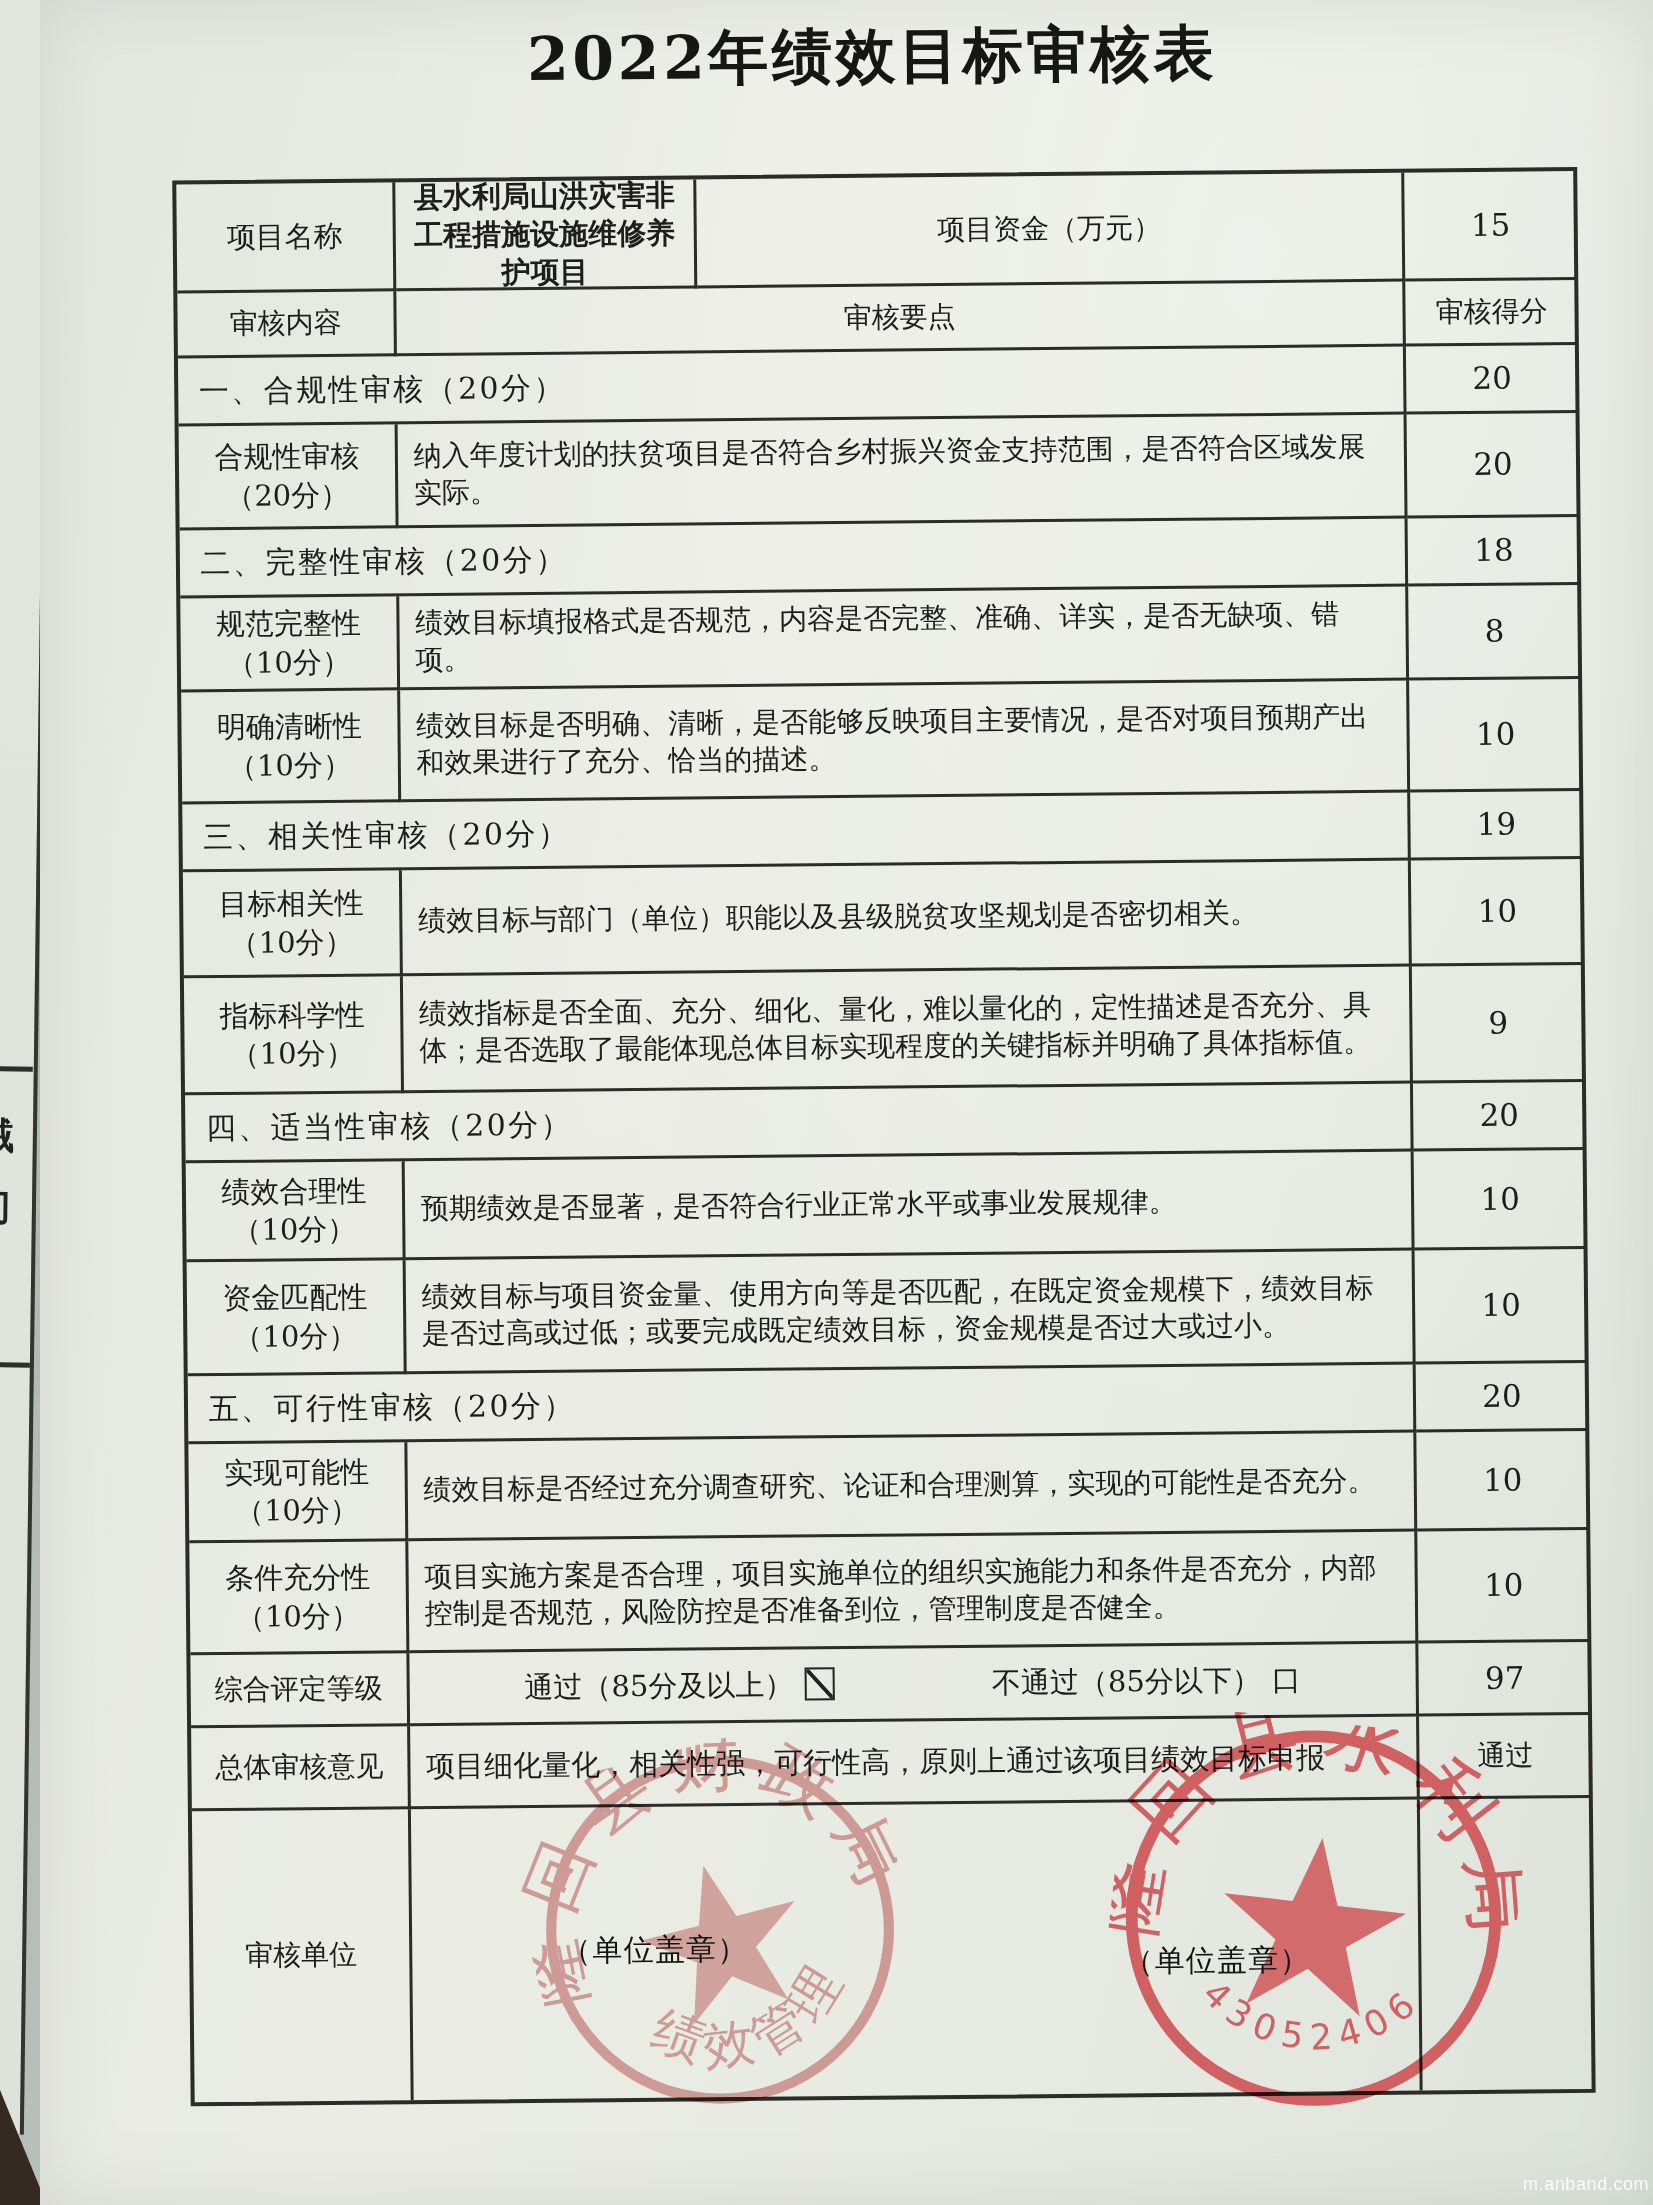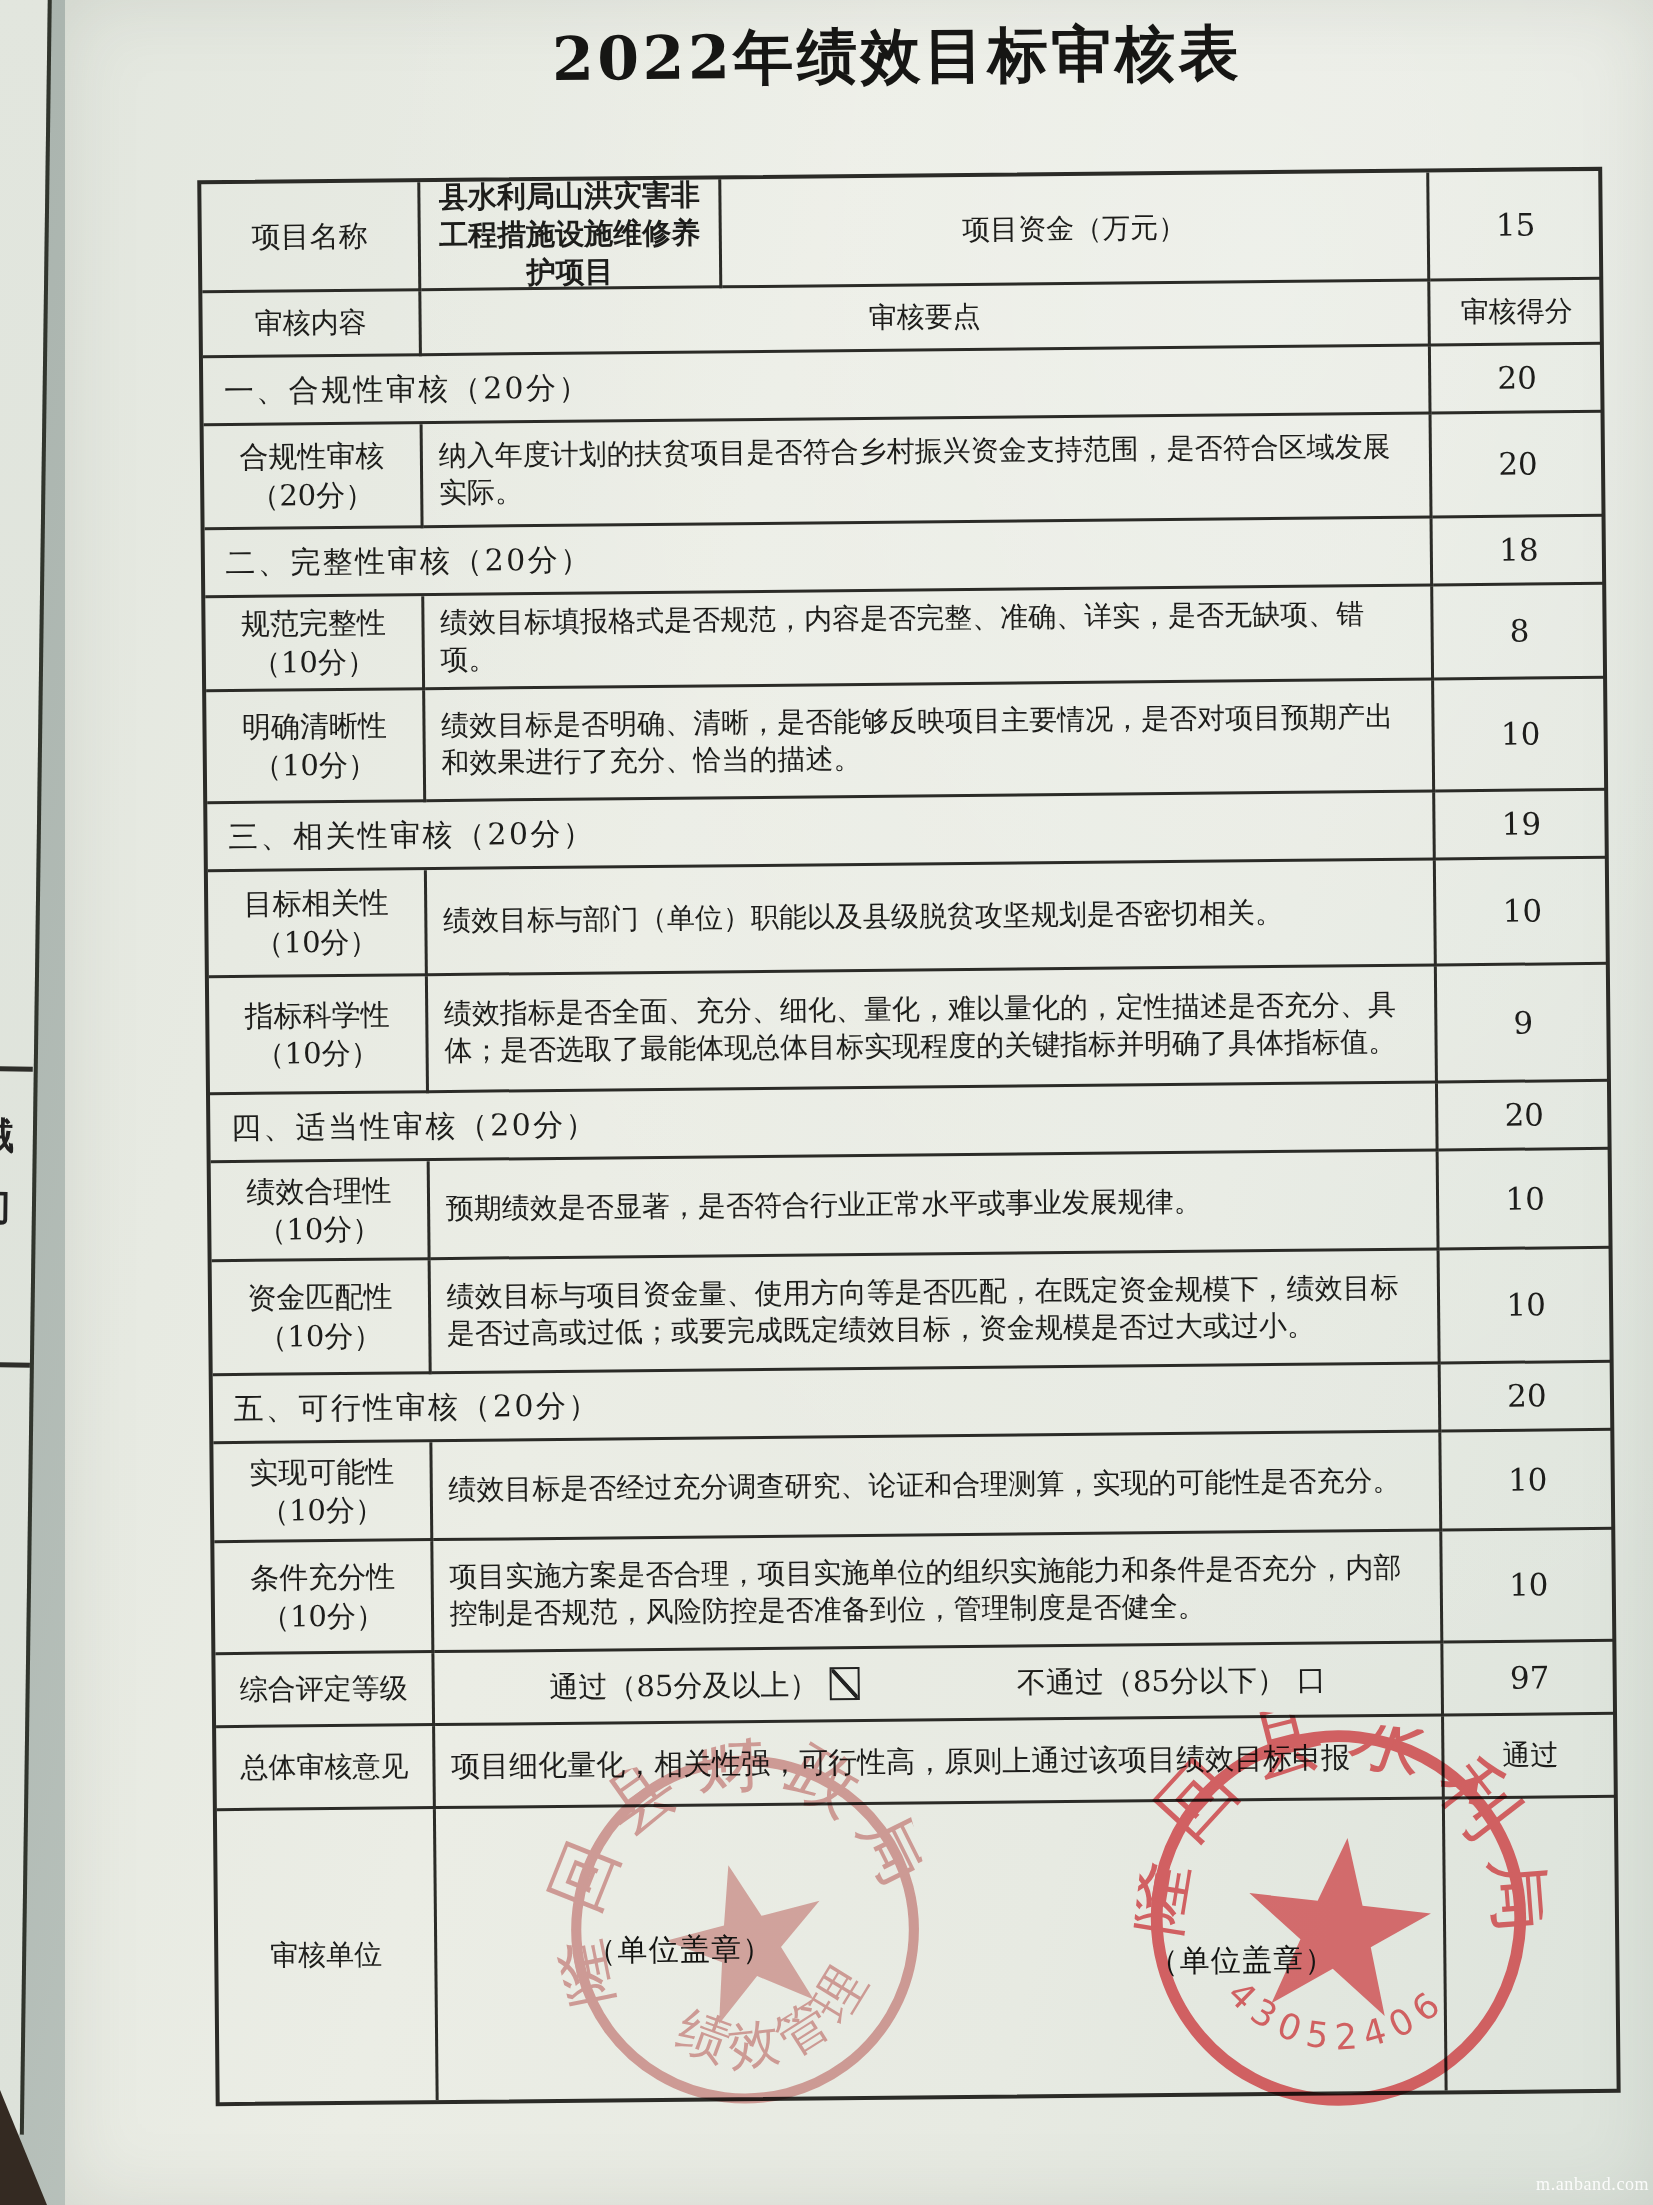--- a/index.html
+++ b/index.html
@@ -33,21 +33,20 @@
     background:#342a22;
     clip-path:polygon(0 0,100% 100%,0 100%);
   }
   
   .paper{
     position:absolute;left:40px;top:0;right:0;bottom:0;
     background:
       radial-gradient(ellipse at 75% 12%, rgba(255,255,255,.25), rgba(255,255,255,0) 55%),
       linear-gradient(104deg,#e3e7df 0%, #ebede5 38%, #e7eae2 68%, #dce3db 100%);
     box-shadow:inset 0 0 73px rgba(120,130,118,.18);
-    margin-left:25px;
   }
   .sheet{position:absolute;inset:0;transform:rotate(-0.55deg);transform-origin:50% 40%;}
   .doc-title{
     position:absolute;left:139px;top:17px;width:1402px;
     text-align:center;font-size:60px;font-weight:700;letter-spacing:3.6px;
     color:#161614;
   }
   .audit-table{
     position:absolute;left:139px;top:174px;width:1405px;
     display:grid;
@@ -82,21 +81,21 @@
   .stamp-left{left:481px;top:1744px;width:378px;height:369px;transform:rotate(-14deg);opacity:.58;}
   .stamp-right{left:1061px;top:1726px;width:405px;height:393px;transform:rotate(7deg);opacity:.82;}
   .seal-note{
     position:absolute;font-size:30px;color:#141412;letter-spacing:1.2px;z-index:5;
   }
   .seal-note-left{left:511px;top:1928px;}
   .seal-note-right{left:1073px;top:1944px;}
   
   .watermark{
     position:absolute;right:4.8px;bottom:9.7px;
-    font-family:Liberation Serif, serif;
+    font-family:Liberation Sans, sans-serif;
     font-size:18px;color:#ffffff;opacity:.9;letter-spacing:0.6px;
   }
 </style>
 </head>
 <body>
 
 <div class="under-sheet">
   <span class="under-line" style="left:18px;top:1084px;width:40px;"></span>
   <span class="under-frag" style="left:3.6px;top:1129px;">贼</span>
   <span class="under-frag" style="left:1.2px;top:1200px;">门</span>

